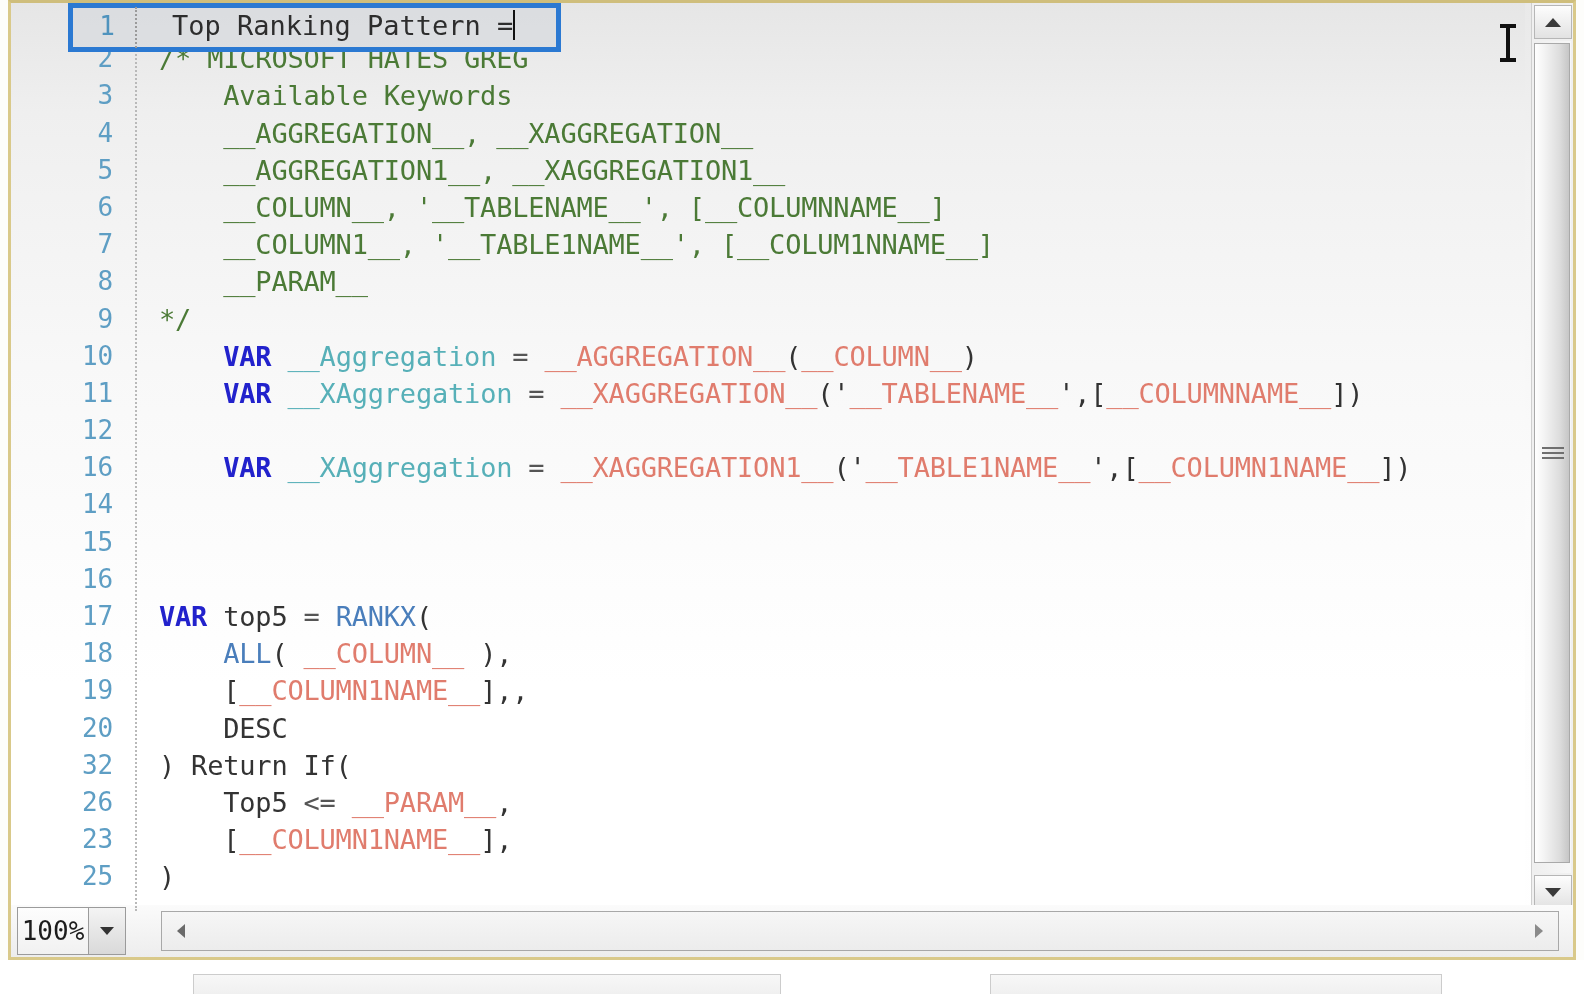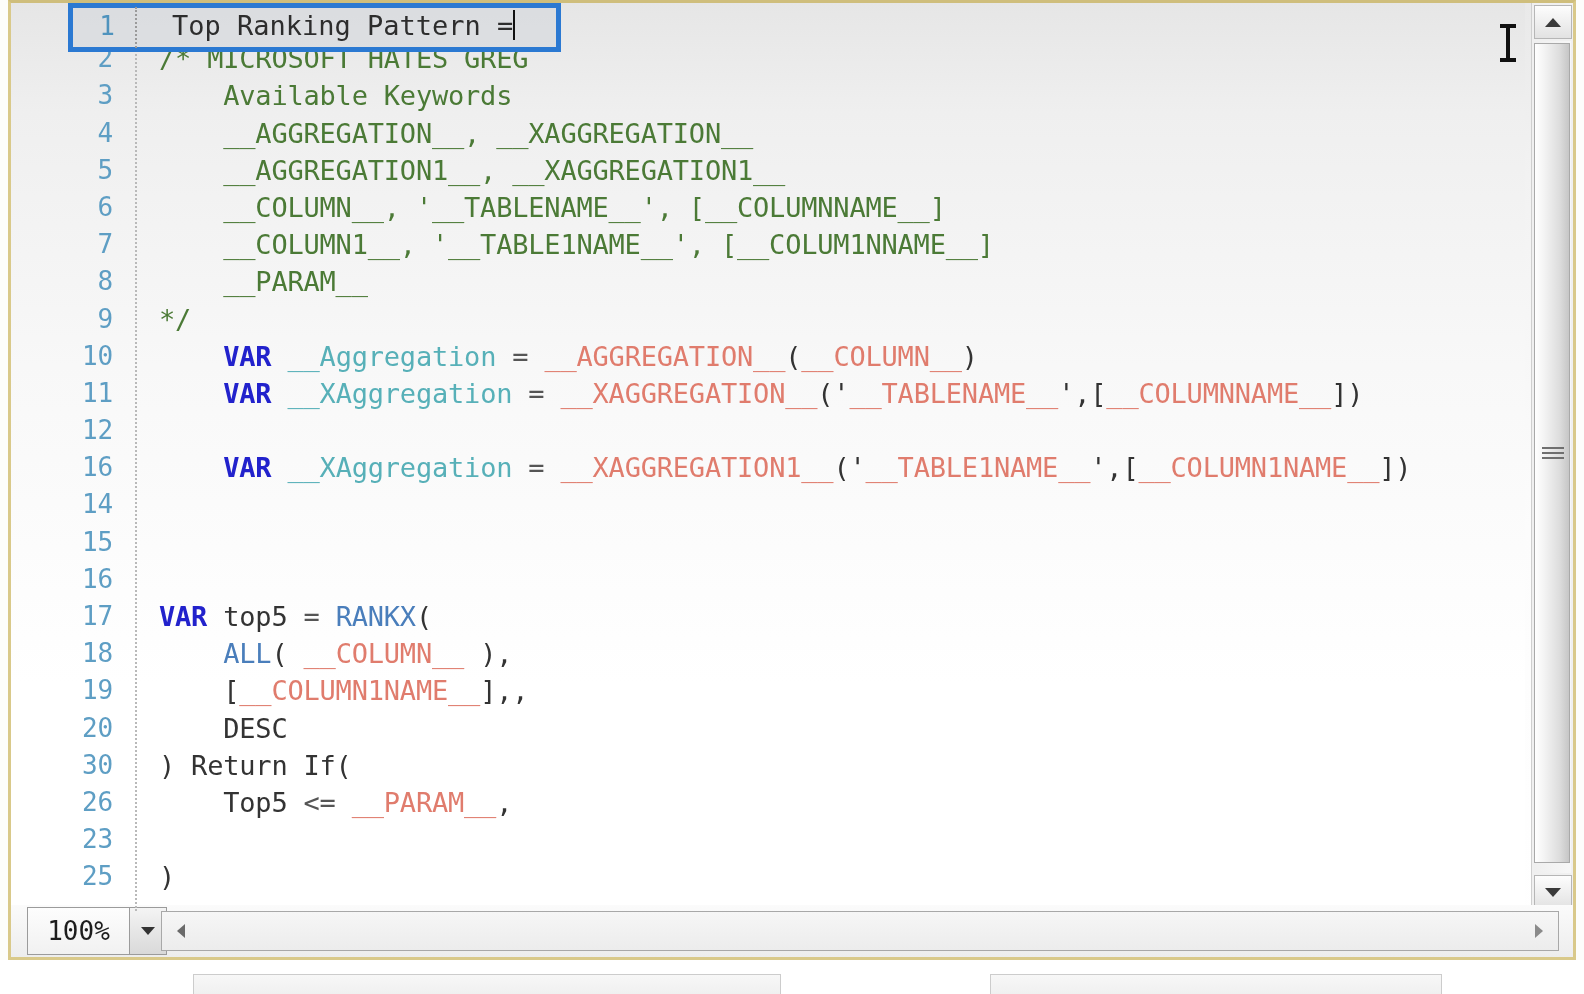--- a/index.html
+++ b/index.html
@@ -223,23 +223,23 @@
   #bottom-bar {
     position: absolute;
     left: 0;
     bottom: 0;
     width: 1562px;
     height: 52px;
     background: linear-gradient(180deg,#fbfbfb,#ededed);
   }
   #zoom-combo {
     position: absolute;
-    left: 16px;
+    left: 6px;
     top: 2px;
-    width: 140px;
+    width: 109px;
     height: 48px;
     display: flex;
     border: 1px solid #9b9b9b;
     box-sizing: border-box;
     background: #fff;
     text-align: right;
   }
   #zoom-value {
     flex: 1;
     display: flex;
@@ -404,31 +404,32 @@
         <span class="gutter">19</span>
         <span class="code-text"><span class="tok-plain">    [</span><span class="tok-ph">__COLUMN1NAME__</span><span class="tok-plain">],,</span></span>
       </div>
 
       <div class="code-row">
         <span class="gutter">20</span>
         <span class="code-text tok-plain">    DESC</span>
       </div>
 
       <div class="code-row">
-        <span class="gutter">30</span>
+        <span class="gutter">32</span>
         <span class="code-text tok-plain">) Return If(</span>
       </div>
 
       <div class="code-row">
         <span class="gutter">26</span>
         <span class="code-text"><span class="tok-plain">    Top5 </span><span class="tok-op">&lt;= </span><span class="tok-ph">__PARAM__</span><span class="tok-plain">,</span></span>
       </div>
 
       <div class="code-row">
         <span class="gutter">23</span>
+        <span class="code-text"><span class="tok-plain">    [</span><span class="tok-ph">__COLUMN1NAME__</span><span class="tok-plain">],</span></span>
       </div>
 
 
       <div class="code-row">
         <span class="gutter">25</span>
         <span class="code-text tok-plain">)</span>
       </div>
 
       <div id="line1-highlight"></div>
       <div id="line1-content">

